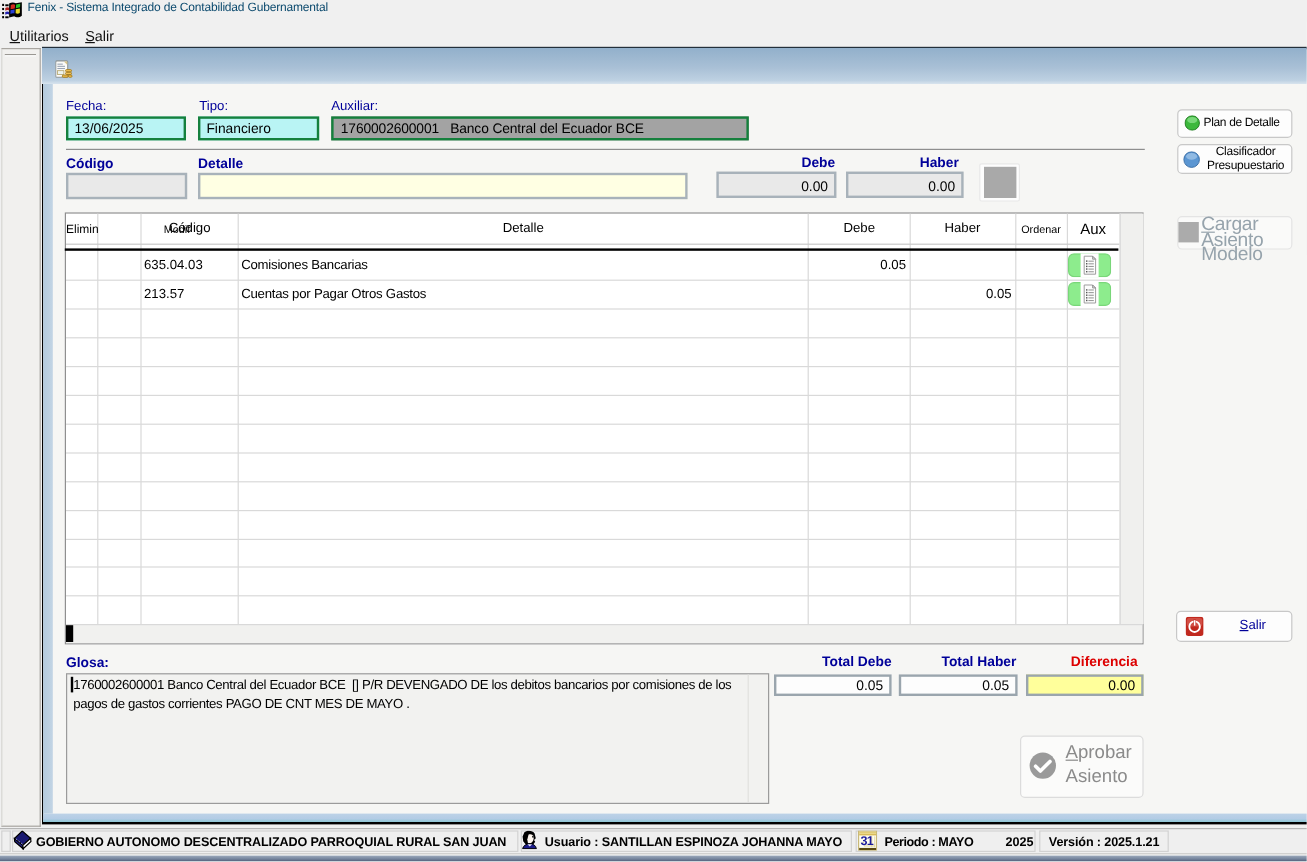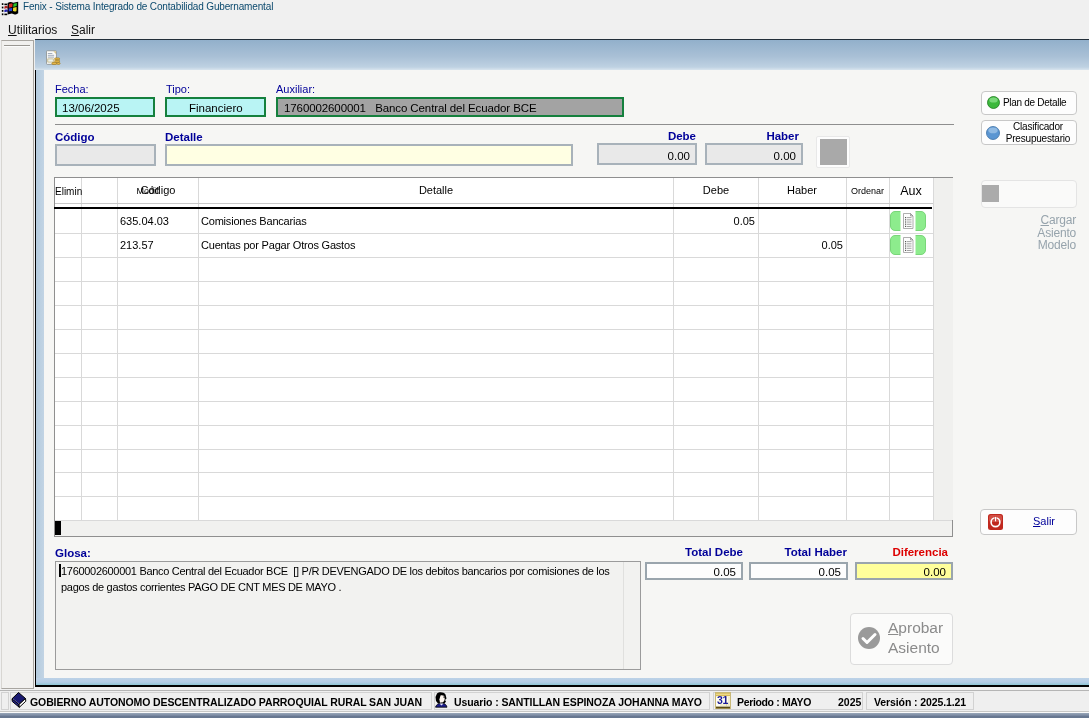--- a/index.html
+++ b/index.html
@@ -62,21 +62,21 @@
     <rect x="9.5" y="11" width="5.5" height="2" rx="1"></rect>
     <rect x="6.5" y="13.5" width="5.5" height="2" rx="1"></rect>
     <rect x="12" y="13.5" width="3.5" height="2" rx="1"></rect>
   </g>
 </svg>
 
 <div class="abs lbl" style="left:55px;top:83px;">Fecha:</div>
 <div class="abs lbl" style="left:166px;top:83px;">Tipo:</div>
 <div class="abs lbl" style="left:276px;top:83px;">Auxiliar:</div>
 <div class="inp" style="left:55px;top:97px;width:100px;height:20px;background:#b9f4f4;padding-left:5px;">13/06/2025</div>
-<div class="inp" style="left:165px;top:97px;width:101px;height:20px;background:#b9f4f4;padding-left:22px;">Financiero</div>
+<div class="inp" style="left:165px;top:97px;width:101px;height:20px;background:#b9f4f4;padding-left:5px;">Financiero</div>
 <div class="inp" style="left:276px;top:97px;width:348px;height:20px;background:#a3a3a3;padding-left:6px;letter-spacing:-0.1px;">1760002600001&nbsp;&nbsp; Banco Central del Ecuador BCE</div>
 
 <div class="abs" style="left:55px;top:124px;width:899px;height:1px;background:#8e8e8e;"></div>
 
 <div class="abs blbl" style="left:55px;top:131px;">Código</div>
 <div class="abs blbl" style="left:165px;top:131px;">Detalle</div>
 <div class="abs blbl" style="left:597px;top:130px;width:99px;text-align:right;">Debe</div>
 <div class="abs blbl" style="left:705px;top:130px;width:94px;text-align:right;">Haber</div>
 <div class="inp" style="left:55px;top:144px;width:101px;height:22px;background:#e9e9e9;border-color:#a8b2ba;"></div>
 <div class="inp" style="left:165px;top:144px;width:408px;height:22px;background:#ffffe3;border-color:#a8b2ba;"></div>
@@ -206,21 +206,21 @@
 
 <div class="abs" style="left:981px;top:120px;width:96px;height:25px;background:#fdfdfd;border:1px solid #c8c8c8;border-radius:4px;"></div>
 <svg class="abs" style="left:986px;top:126px;" width="14" height="14" viewBox="0 0 14 14">
   <circle cx="7" cy="7" r="6.5" fill="#5b96d2" stroke="#3a6ea5" stroke-width="0.8"></circle>
   <ellipse cx="7" cy="4.4" rx="4.6" ry="2.8" fill="#93bce4" opacity="0.95"></ellipse>
 </svg>
 <div class="abs" style="left:1000px;top:120px;width:76px;text-align:center;font-size:10px;letter-spacing:-0.2px;color:#000;line-height:12px;padding-top:1px;">Clasificador<br>Presupuestario</div>
 
 <div class="abs" style="left:981px;top:180px;width:96px;height:28px;background:#fafaf9;border:1px solid #e4e4e4;border-radius:4px;"></div>
 <div class="abs" style="left:982px;top:185px;width:17px;height:17px;background:#ababab;"></div>
-<div class="abs" style="left:1001px;top:182px;width:75px;text-align:right;font-size:12px;letter-spacing:-0.2px;color:#96a3ac;line-height:12.5px;margin-top:32px;"><span style="text-decoration:underline">C</span>argar Asiento<br>Modelo</div>
+<div class="abs" style="left:1001px;top:182px;width:75px;text-align:left;font-size:16px;letter-spacing:-0.2px;color:#96a3ac;line-height:12.5px;"><span style="text-decoration:underline">C</span>argar Asiento<br>Modelo</div>
 
 <div class="abs" style="left:980px;top:509px;width:97px;height:26px;background:#fdfdfd;border:1px solid #c8c8c8;border-radius:4px;"></div>
 <svg class="abs" style="left:988px;top:514px;" width="15" height="16" viewBox="0 0 15 16">
   <rect x="0" y="0" width="15" height="16" rx="2.5" fill="#c0281e"></rect>
   <rect x="1" y="1" width="13" height="7" rx="2" fill="#d4574e" opacity="0.8"></rect>
   <circle cx="7.5" cy="8.2" r="4.4" fill="none" stroke="#fff" stroke-width="1.6"></circle>
   <rect x="6.6" y="2.2" width="1.9" height="5.2" fill="#c0281e"></rect>
   <rect x="6.9" y="2.8" width="1.3" height="4.6" fill="#fff"></rect>
 </svg>
 <div class="abs" style="left:1033px;top:515px;font-size:11px;color:#000099;"><span style="text-decoration:underline">S</span>alir</div>

